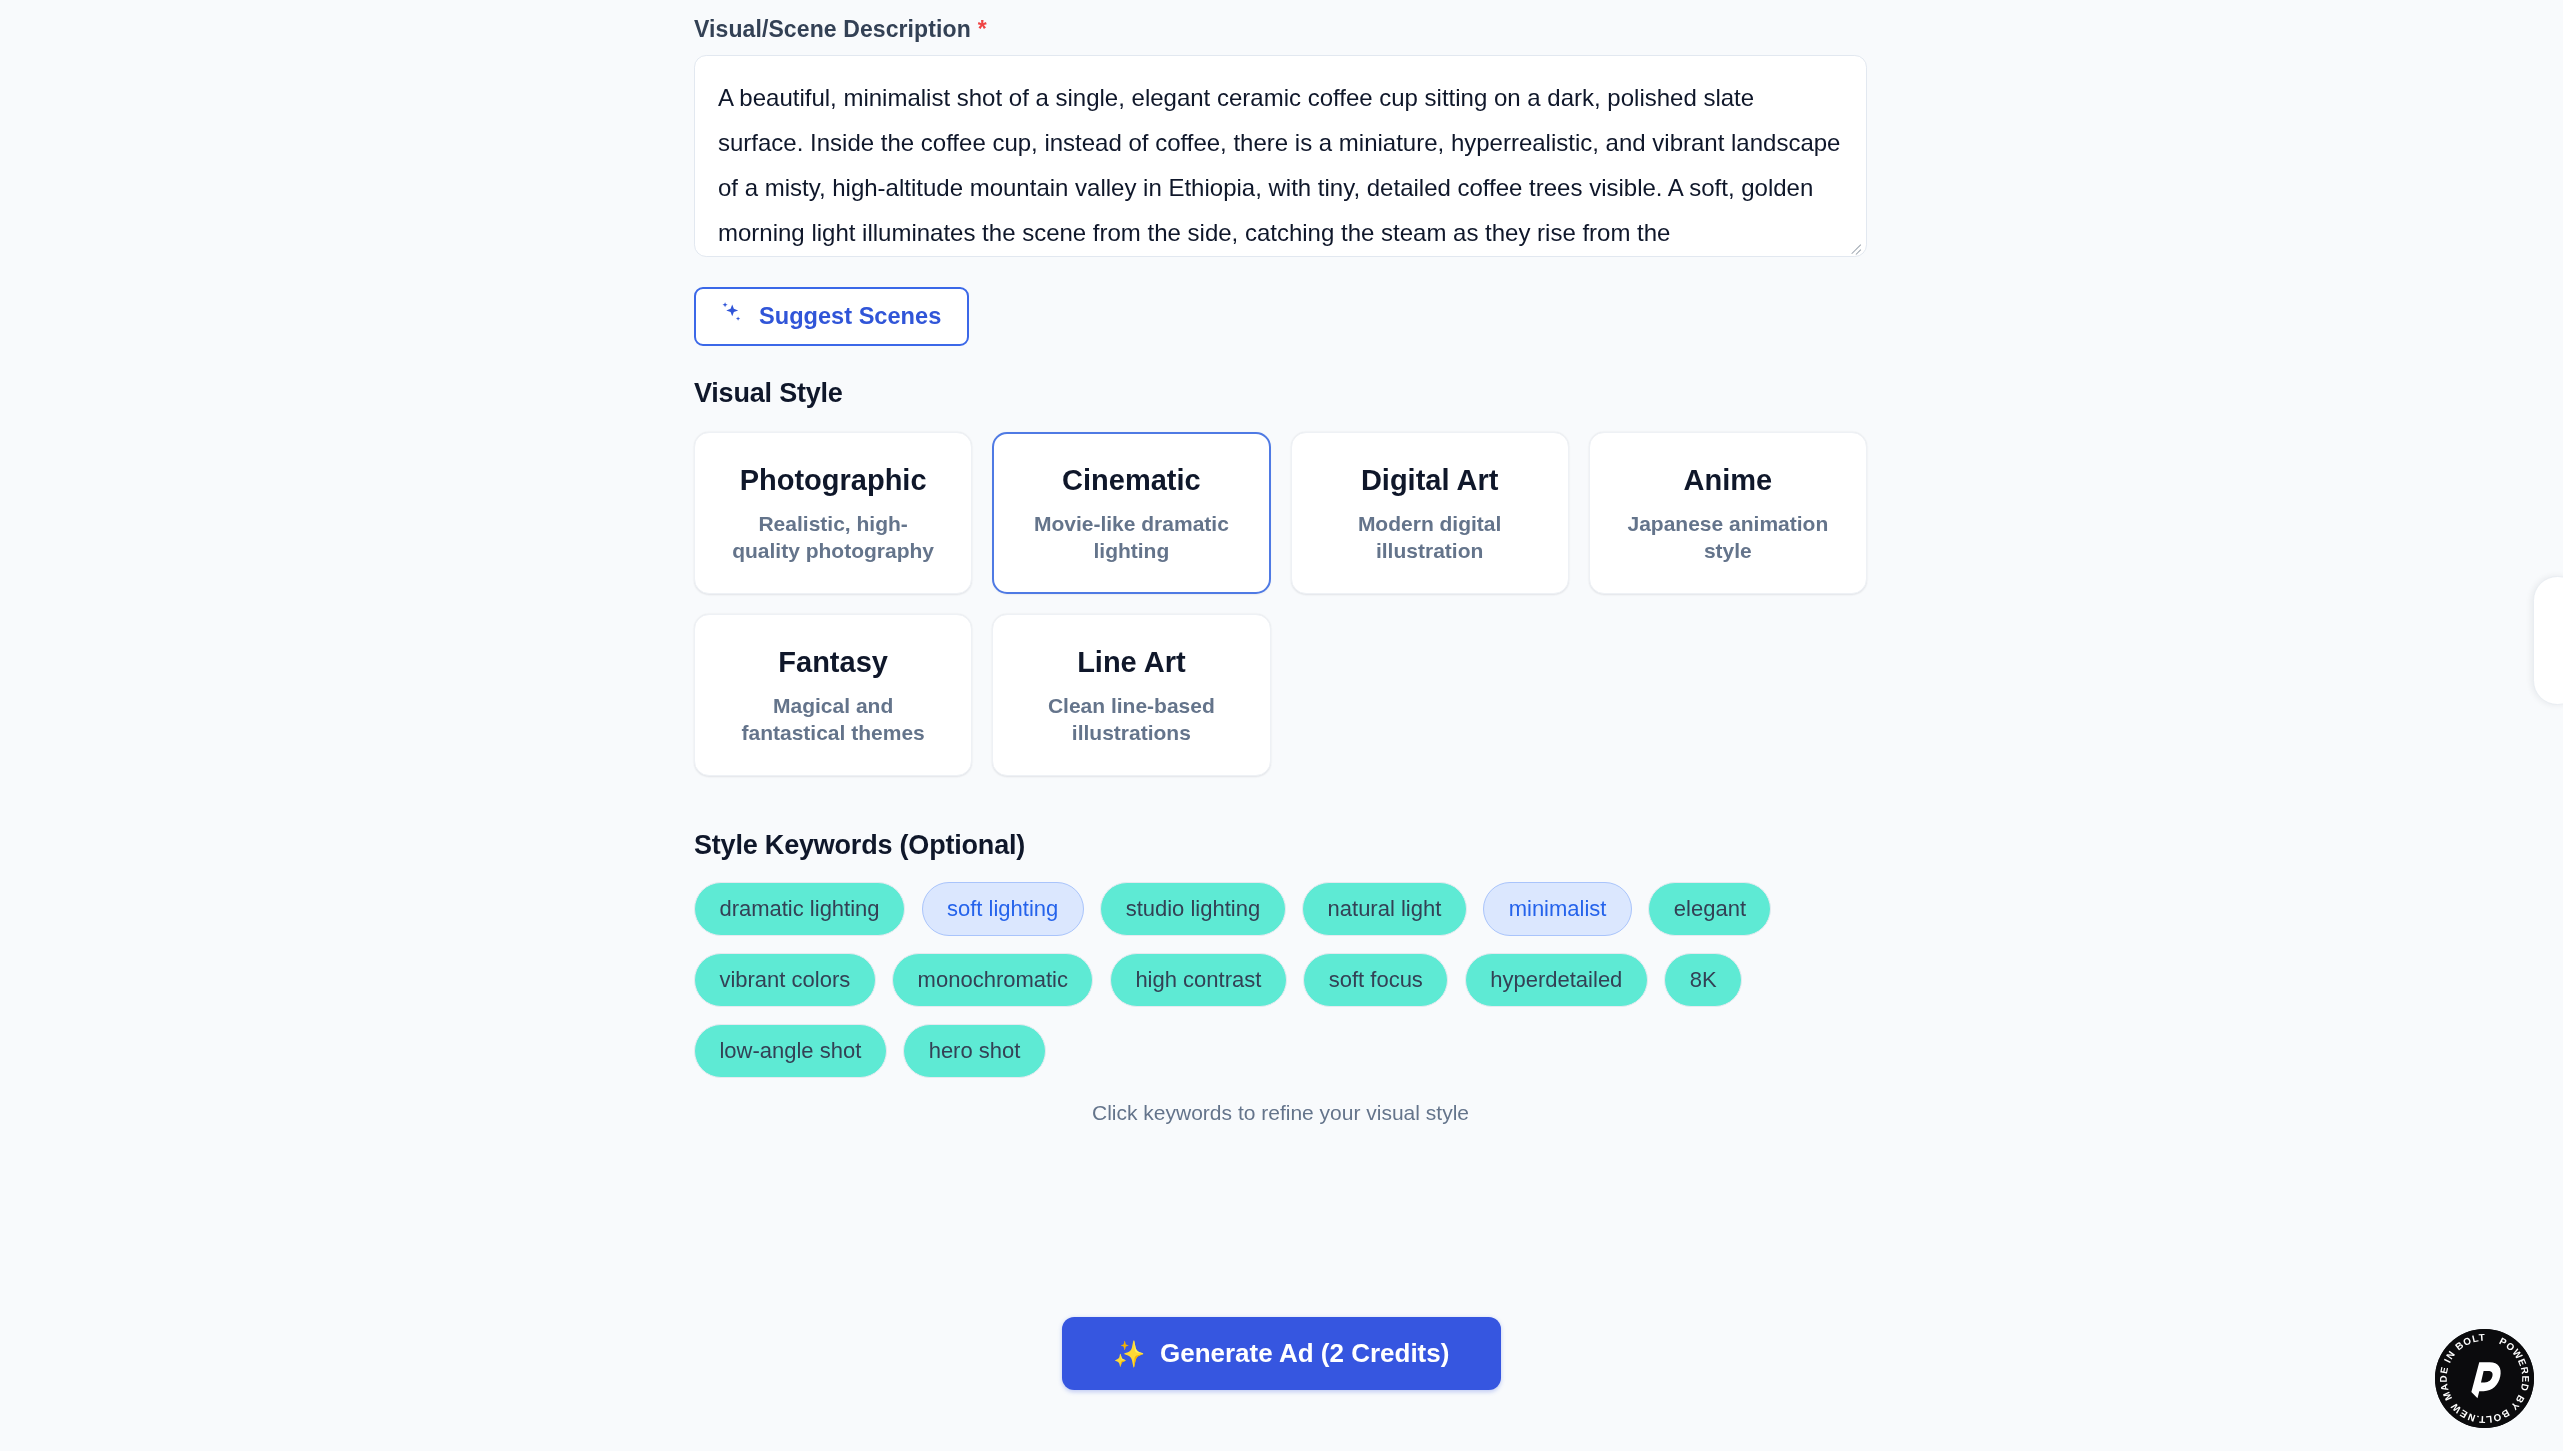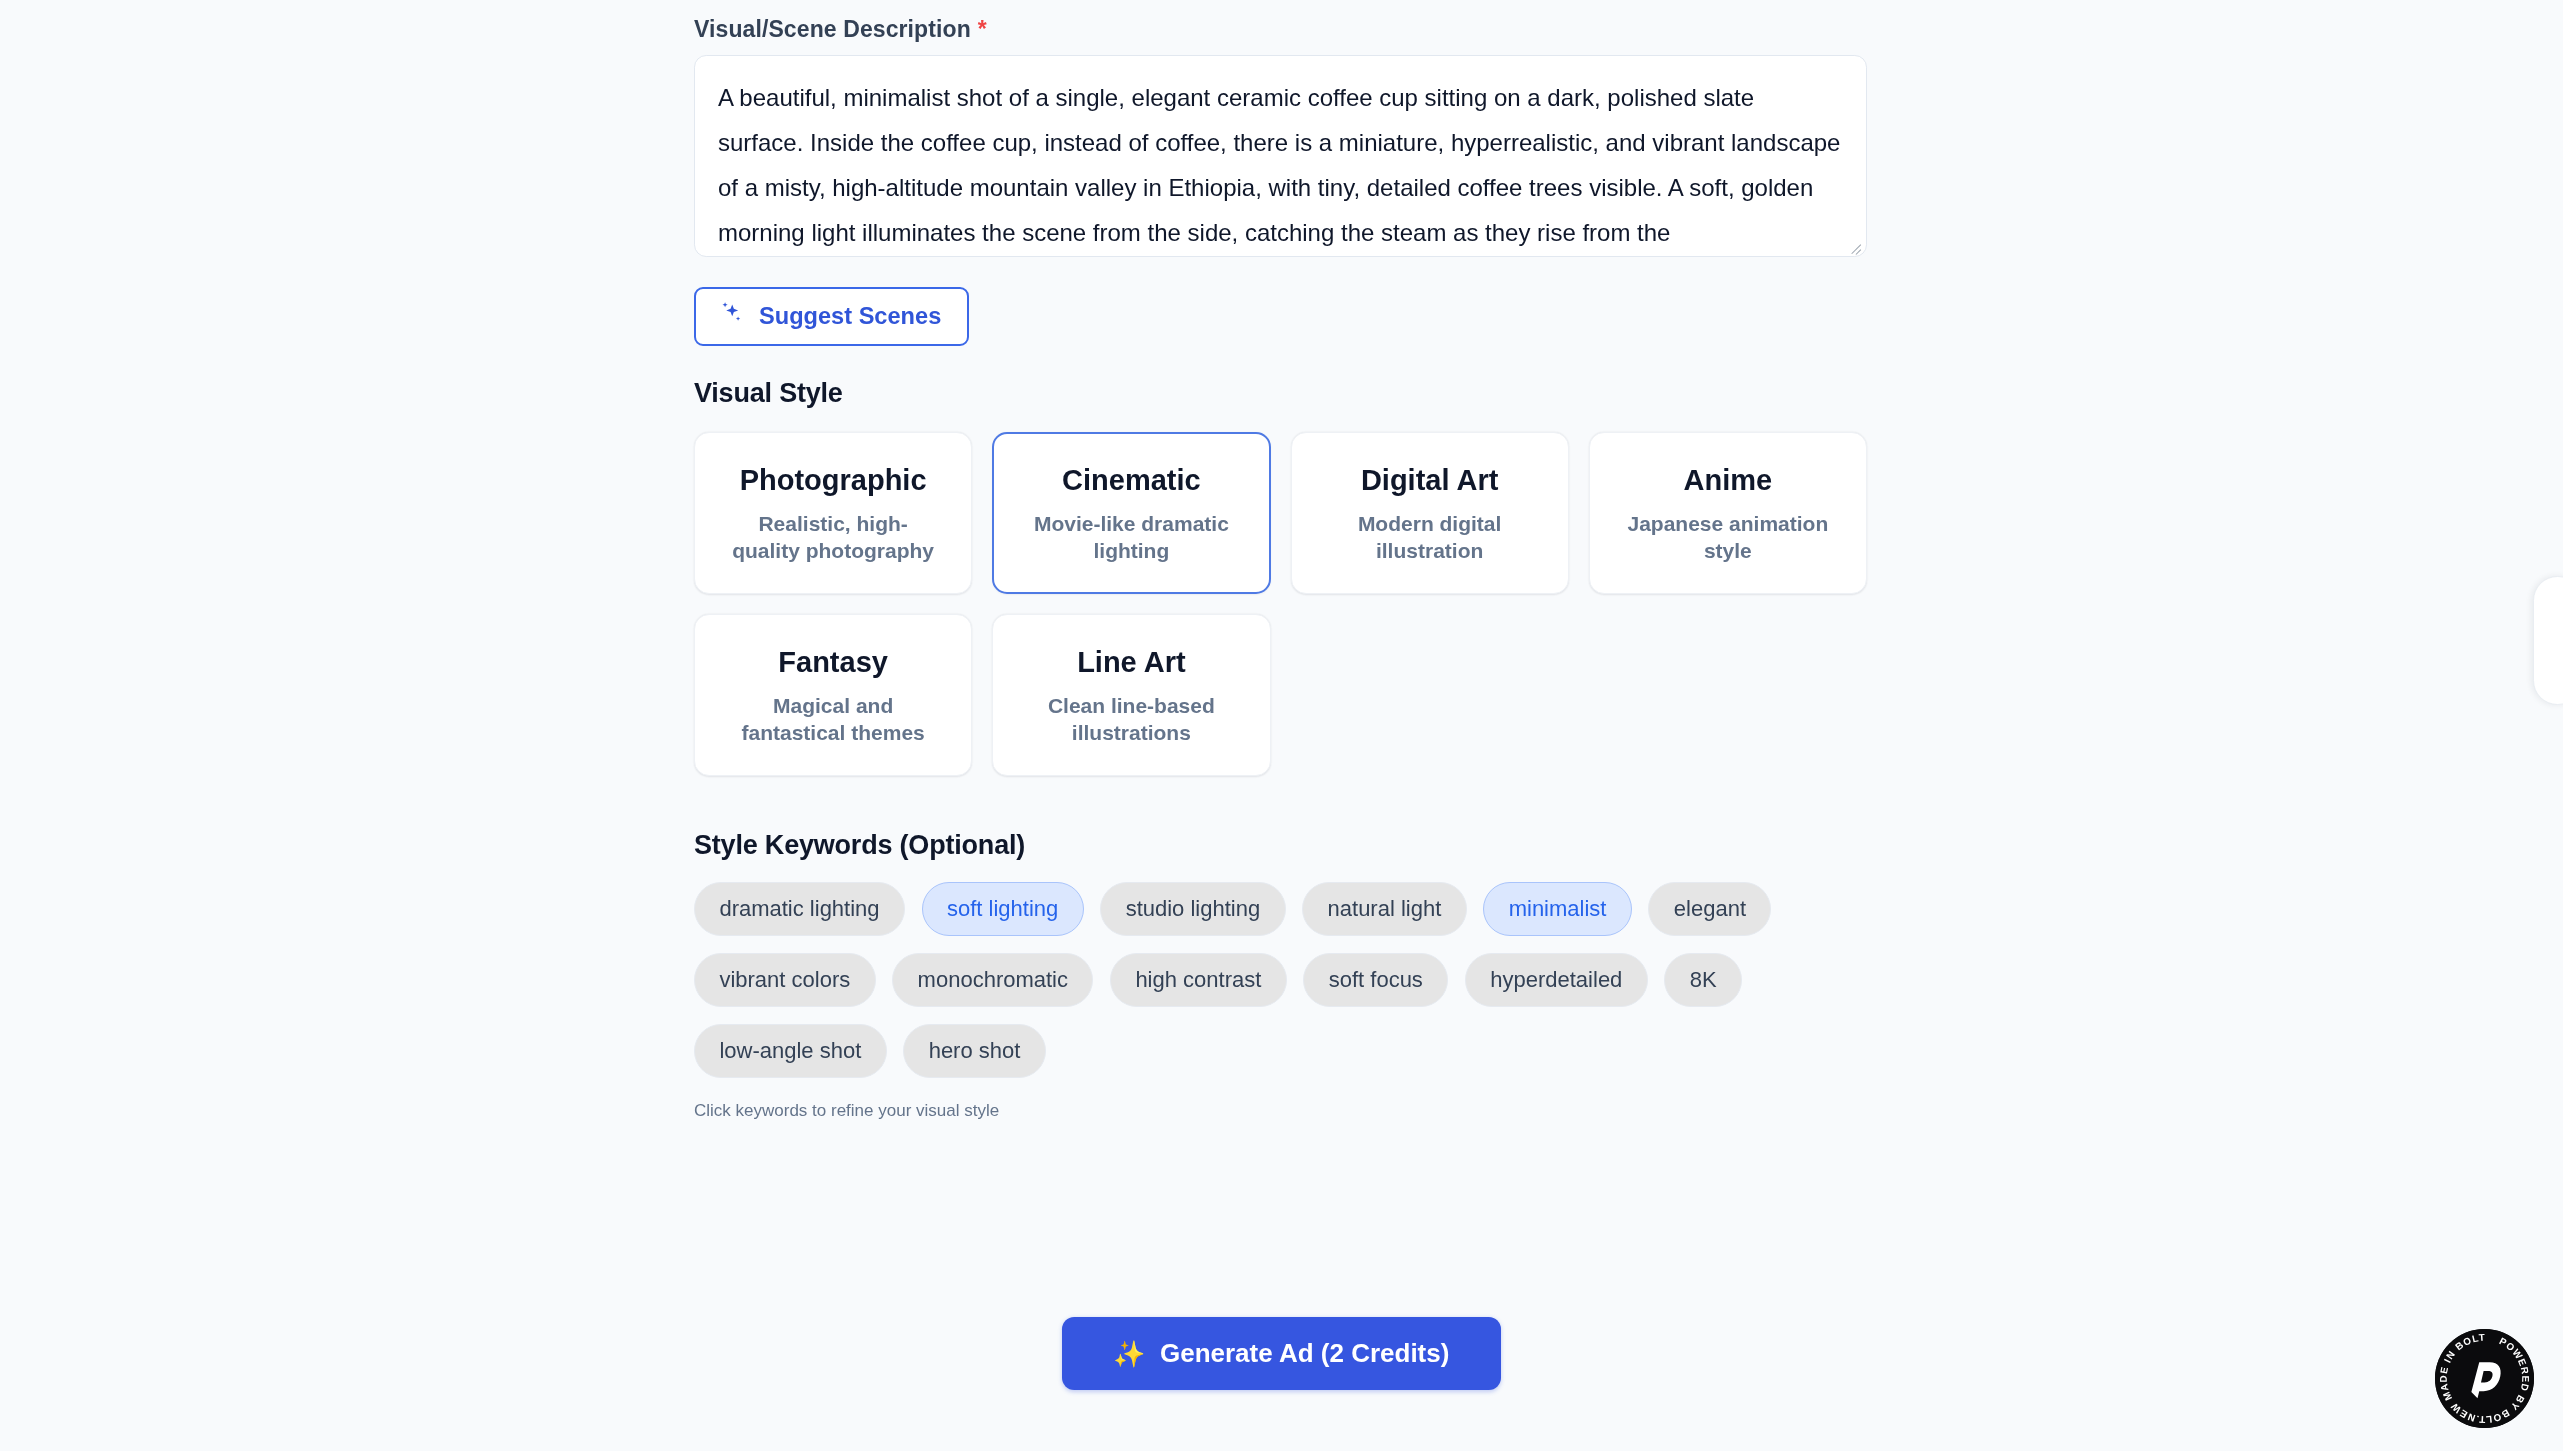--- a/index.html
+++ b/index.html
@@ -171,36 +171,37 @@
     gap: 16.6px 16.6px;
     max-width: 1173px;
   }
   .chip {
     height: 54px;
     display: inline-flex;
     align-items: center;
     padding: 0 24.4px;
     border-radius: 28px;
     border: 1.3px solid #e6eaf0;
-    background: #e5e5e5;
+    background: #5eead4;
     color: #334155;
     font-size: 22px;
     font-family: "Liberation Sans", sans-serif;
     cursor: pointer;
     white-space: nowrap;
   }
   .chip.selected {
     background: #dbe7fe;
     border-color: #a9c4fb;
     color: #2563eb;
   }
   .hint-text {
     margin-top: 23px;
-    font-size: 17px;
+    font-size: 21px;
     color: #64748b;
+    text-align: center;
   }
 
   
   .generate-row {
     position: absolute;
     left: 0;
     top: 1317px;
     width: 2563px;
     display: flex;
     justify-content: center;

